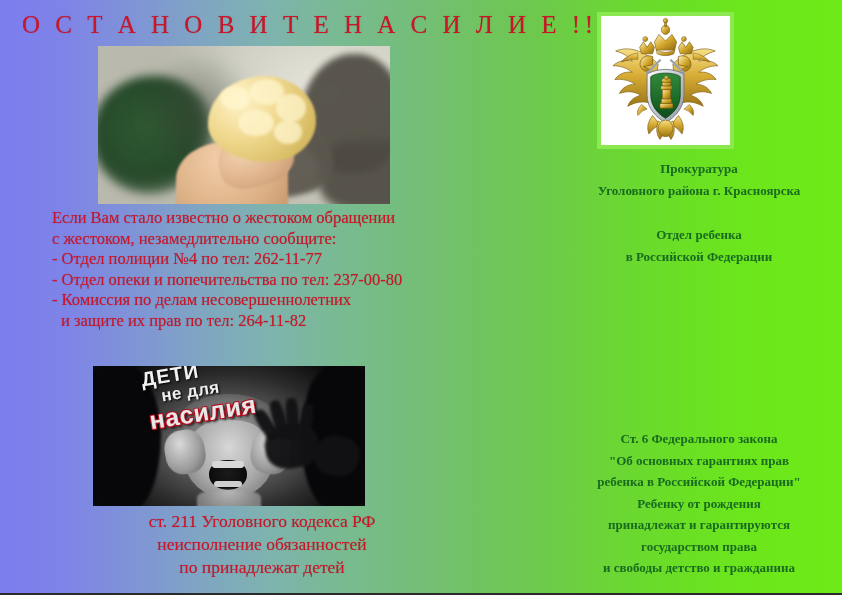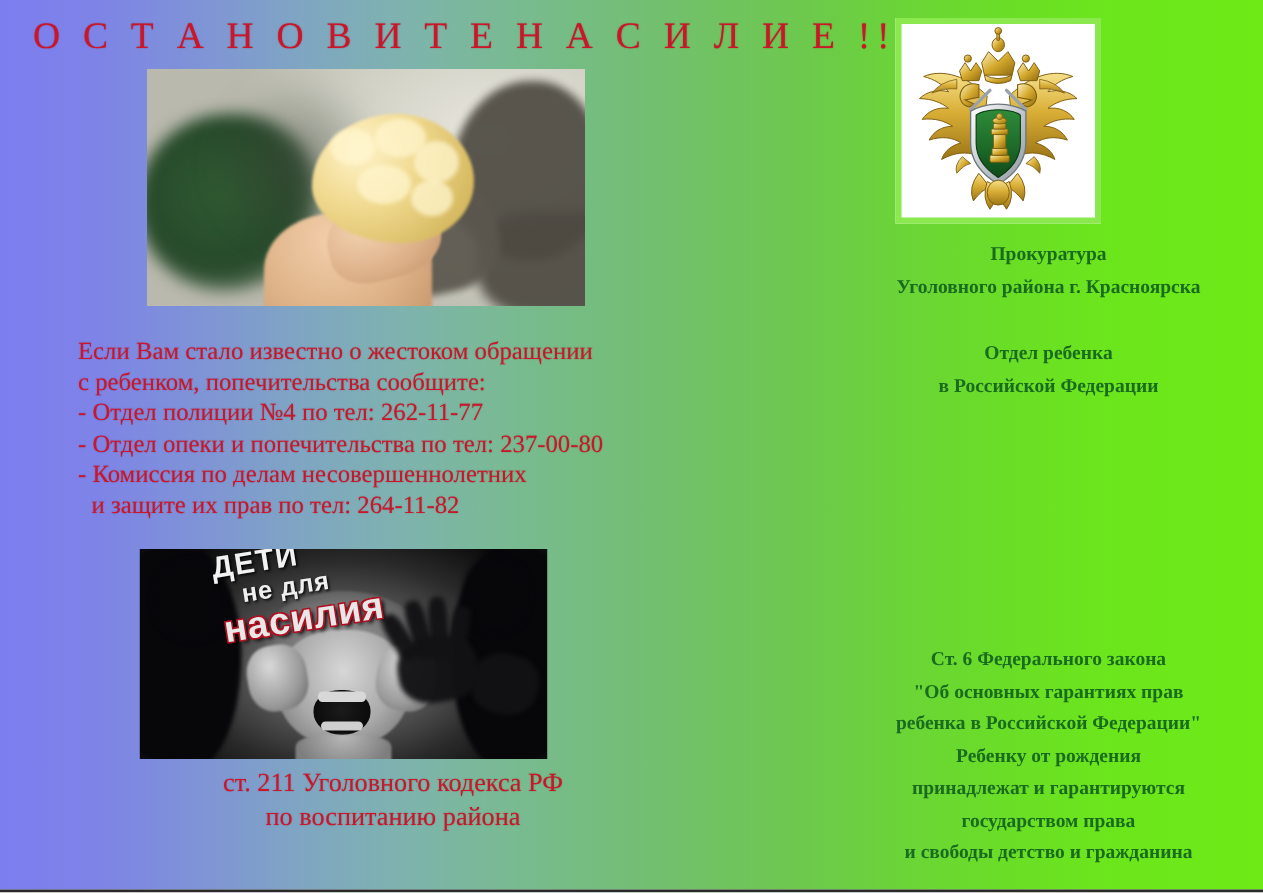--- a/index.html
+++ b/index.html
@@ -161,21 +161,20 @@
     font-family:"Liberation Sans",sans-serif;font-weight:bold;font-size:25px;
     letter-spacing:.5px;color:#e8e8e8;
     text-shadow:-1px -1px 0 #b01020, 1px -1px 0 #b01020, -1px 1px 0 #b01020, 1px 1px 0 #b01020, 2px 2px 3px #000;}
 
   
   .contact{
     position:absolute;left:52px;top:208px;
     color:#cc1529;font-size:16.5px;line-height:20.6px;
     text-shadow:0 0 1px rgba(130,0,22,.40);
     white-space:nowrap;
-    margin-top:16px;
   }
   .contact div{white-space:nowrap;}
   .contact .indent{padding-left:9px;}
 
   .article{
     position:absolute;left:62px;top:510px;width:400px;
     color:#cc1529;font-size:17.5px;line-height:23px;text-align:center;
     text-shadow:0 0 1px rgba(130,0,22,.40);
   }
 
@@ -224,21 +223,21 @@
     <div class="p1-hair"></div>
     <div class="p1-curl p1-c1"></div>
     <div class="p1-curl p1-c2"></div>
     <div class="p1-curl p1-c3"></div>
     <div class="p1-curl p1-c4"></div>
     <div class="p1-curl p1-c5"></div>
   </div>
 
   <div class="contact">
     <div>Если Вам стало известно о жестоком обращении</div>
-    <div>с ребенком, попечительства сообщите:</div>
+    <div>с жестоком, незамедлительно сообщите:</div>
     <div>- Отдел полиции №4 по тел: 262-11-77</div>
     <div>- Отдел опеки и попечительства по тел: 237-00-80</div>
     <div>- Комиссия по делам несовершеннолетних</div>
     <div class="indent">и защите их прав по тел: 264-11-82</div>
   </div>
 
   <div class="photo2">
     <div class="p2-bg"></div>
     <div class="p2-sil-l"></div>
     <div class="p2-sil-l2"></div>
@@ -258,21 +257,22 @@
     <div class="p2-hand p2-h-f p2-hf4"></div>
     <div class="p2-hand p2-h-palm"></div>
     <div class="p2-hand p2-hand2"></div>
     <div class="p2-w1">ДЕТИ</div>
     <div class="p2-w2">не для</div>
     <div class="p2-w3">насилия</div>
   </div>
 
   <div class="article">
     <div>ст. 211 Уголовного кодекса РФ</div>
-    <div>по воспитанию района</div>
+    <div>неисполнение обязанностей</div>
+    <div>по принадлежат детей</div>
   </div>
 
   <div class="emblem-frame">
     <div class="emblem">
       <svg class="em-svg" viewBox="0 0 140 140">
         <defs>
           <linearGradient id="gold" x1="0" y1="0" x2="0" y2="1">
             <stop offset="0%" stop-color="#f6e08a"></stop>
             <stop offset="45%" stop-color="#d9ae36"></stop>
             <stop offset="100%" stop-color="#9c7516"></stop>

